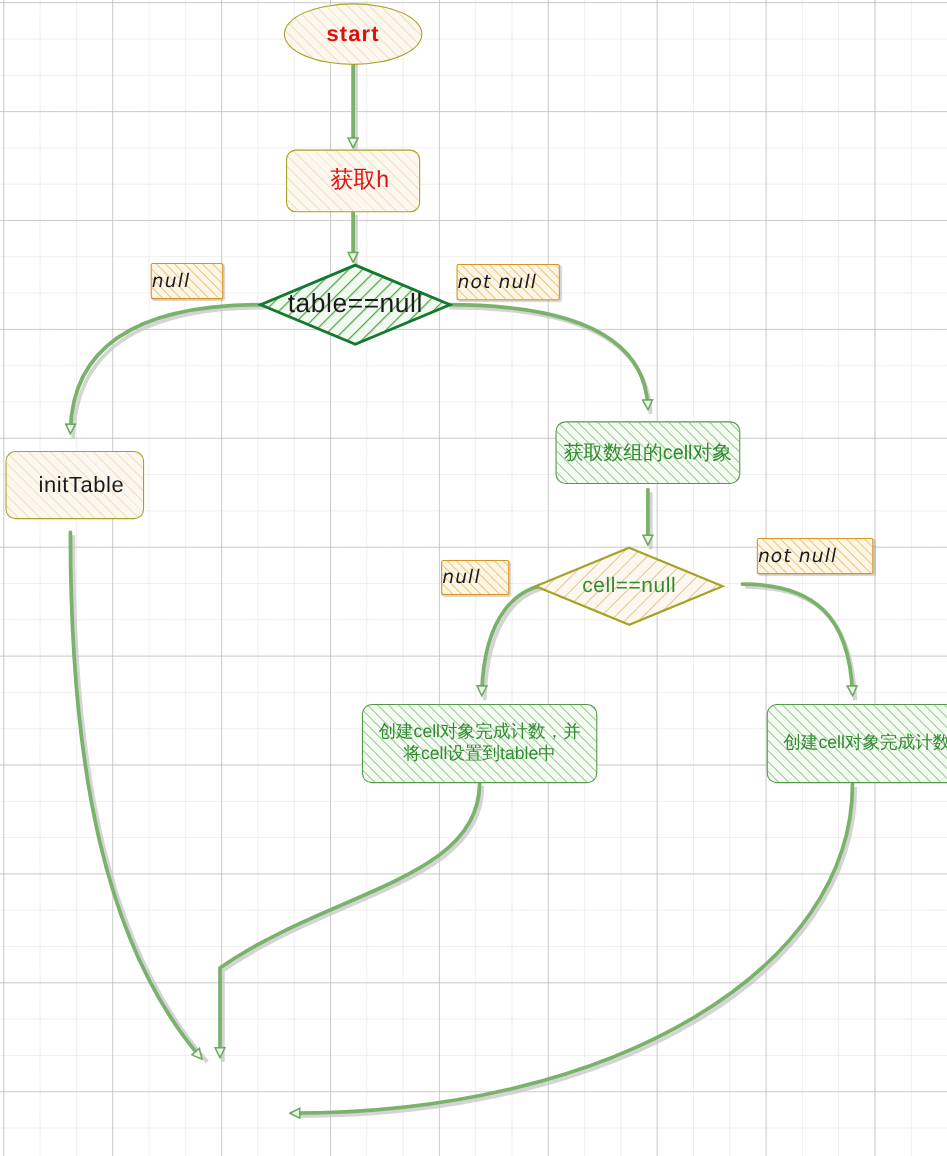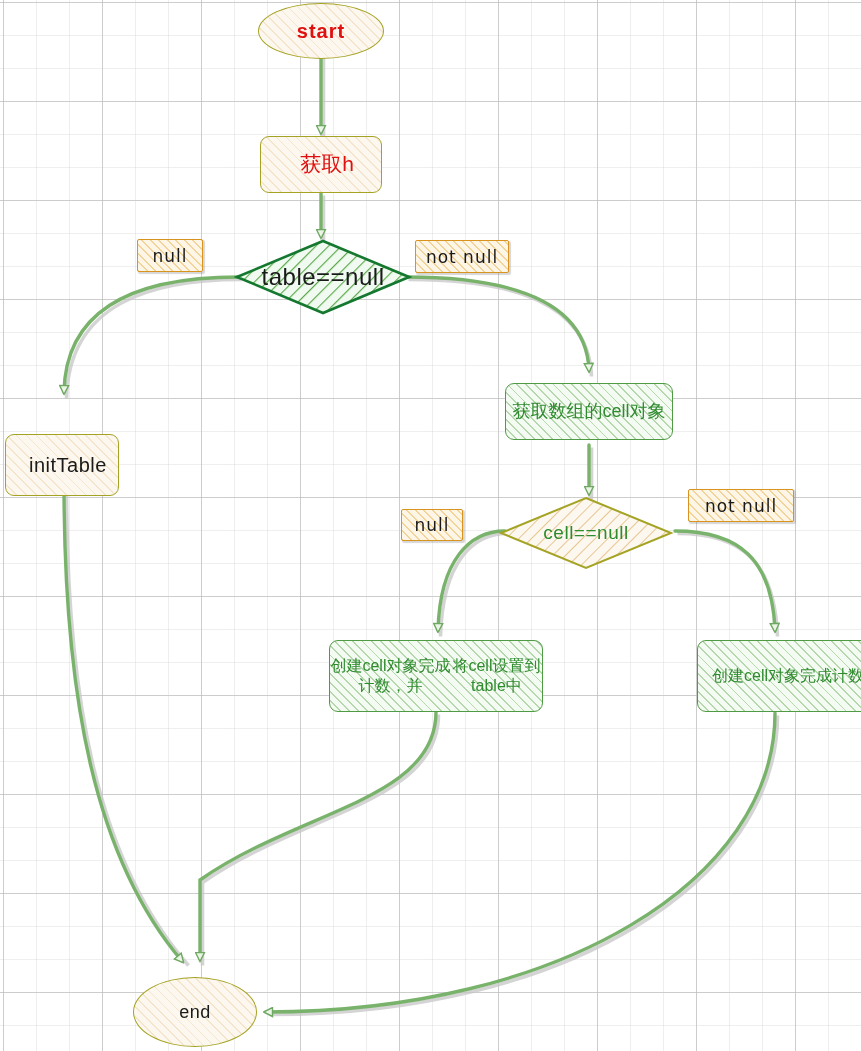--- a/index.html
+++ b/index.html
@@ -65,34 +65,34 @@
     border-radius: 9px;
     color: #2e8b2e;
   }
 
   
   .edgelabel {
     position: absolute;
     box-sizing: border-box;
     display: flex;
     align-items: center;
-    justify-content: center;
     background-color: #fdf5e6;
     background-image: repeating-linear-gradient(45deg,
         rgba(226,160,40,0.40) 0px,
         rgba(226,160,40,0.40) 1.3px,
         rgba(255,255,255,0) 1.3px,
         rgba(255,255,255,0) 6px);
     border: 1.6px solid #d9931f;
     border-radius: 2px;
     color: #1a1a1a;
     font-size: 17px;
     letter-spacing: 1px;
     font-family: "DejaVu Sans", sans-serif;
     box-shadow: 1.5px 1.5px 1px rgba(120,120,120,0.30);
+    font-style: italic;
   }
 
   .text-red  { color: #e01010; }
 
   .f-start { font-size: 20px; font-weight: bold; letter-spacing: 1px; }
   .f-geth  { font-size: 21px; }
   .f-diamond-dark { font-size: 24px; color:#1a1a1a; letter-spacing:0.5px;text-align:center; }
   .f-diamond-green{ font-size: 19px; color:#2e8b2e; letter-spacing:0.5px; }
   .f-init  { font-size: 20px; color:#1a1a1a; letter-spacing:0.5px; }
   .f-proc  { font-size: 17px; }
@@ -183,29 +183,29 @@
   </div>
 
   <div class="edgelabel" style="left:137px; top:239px; width:66px; height:33px;">
     <span>null</span>
   </div>
 
   <div class="edgelabel" style="left:415px; top:240px; width:94px; height:33px;">
     <span>not  null</span>
   </div>
 
-  <div class="node cream rounded f-init" style="left:5px; top:410px; width:114px; height:62px;margin-top:24px;">
+  <div class="node cream rounded f-init" style="left:5px; top:410px; width:126px; height:62px;">
     <span>initTable</span>
   </div>
 
   <div class="node greenbox f-proc" style="left:505px; top:383px; width:168px; height:57px; font-size:18px;">
     <span>获取数组的cell对象</span>
   </div>
 
-  <div class="diamond-wrap" style="left:498px; top:495px; width:176px; height:76px;">
+  <div class="diamond-wrap" style="left:484px; top:495px; width:176px; height:76px;">
     <svg width="176" height="76" viewBox="0 0 176 76">
       <defs>
         <pattern id="ch1" width="9" height="9" patternTransform="rotate(45)" patternUnits="userSpaceOnUse">
           <rect width="9" height="9" fill="#fdf8ef"></rect>
           <line x1="0" y1="0" x2="0" y2="9" stroke="#e2b97c" stroke-width="1.6"></line>
         </pattern>
       </defs>
       <polygon points="88,3 173,38 88,73 3,38" fill="url(#ch1)" stroke="#a5a324" stroke-width="2"></polygon>
     </svg>
     <div class="diamond-label f-diamond-green">
@@ -214,27 +214,24 @@
   </div>
 
   <div class="edgelabel" style="left:401px; top:509px; width:62px; height:32px;">
     <span>null</span>
   </div>
 
   <div class="edgelabel" style="left:688px; top:489px; width:106px; height:33px;">
     <span>not  null</span>
   </div>
 
-  <div class="node greenbox f-proc" style="left:329px; top:640px; width:214px; height:72px; flex-direction:row; font-size:16px;">
+  <div class="node greenbox f-proc" style="left:329px; top:640px; width:214px; height:72px; flex-direction:column; font-size:16px;">
     <span>创建cell对象完成计数，并</span>
     <span>将cell设置到table中</span>
   </div>
 
   <div class="node greenbox f-proc" style="left:697px; top:640px; width:182px; height:72px; font-size:16px;">
     <span>创建cell对象完成计数</span>
   </div>
 
-  <div class="node cream ellipse f-end" style="left:133px; top:977px; width:124px; height:70px;">
-    <span>end</span>
-  </div>
 
 
 </div>
 
 </body></html>

